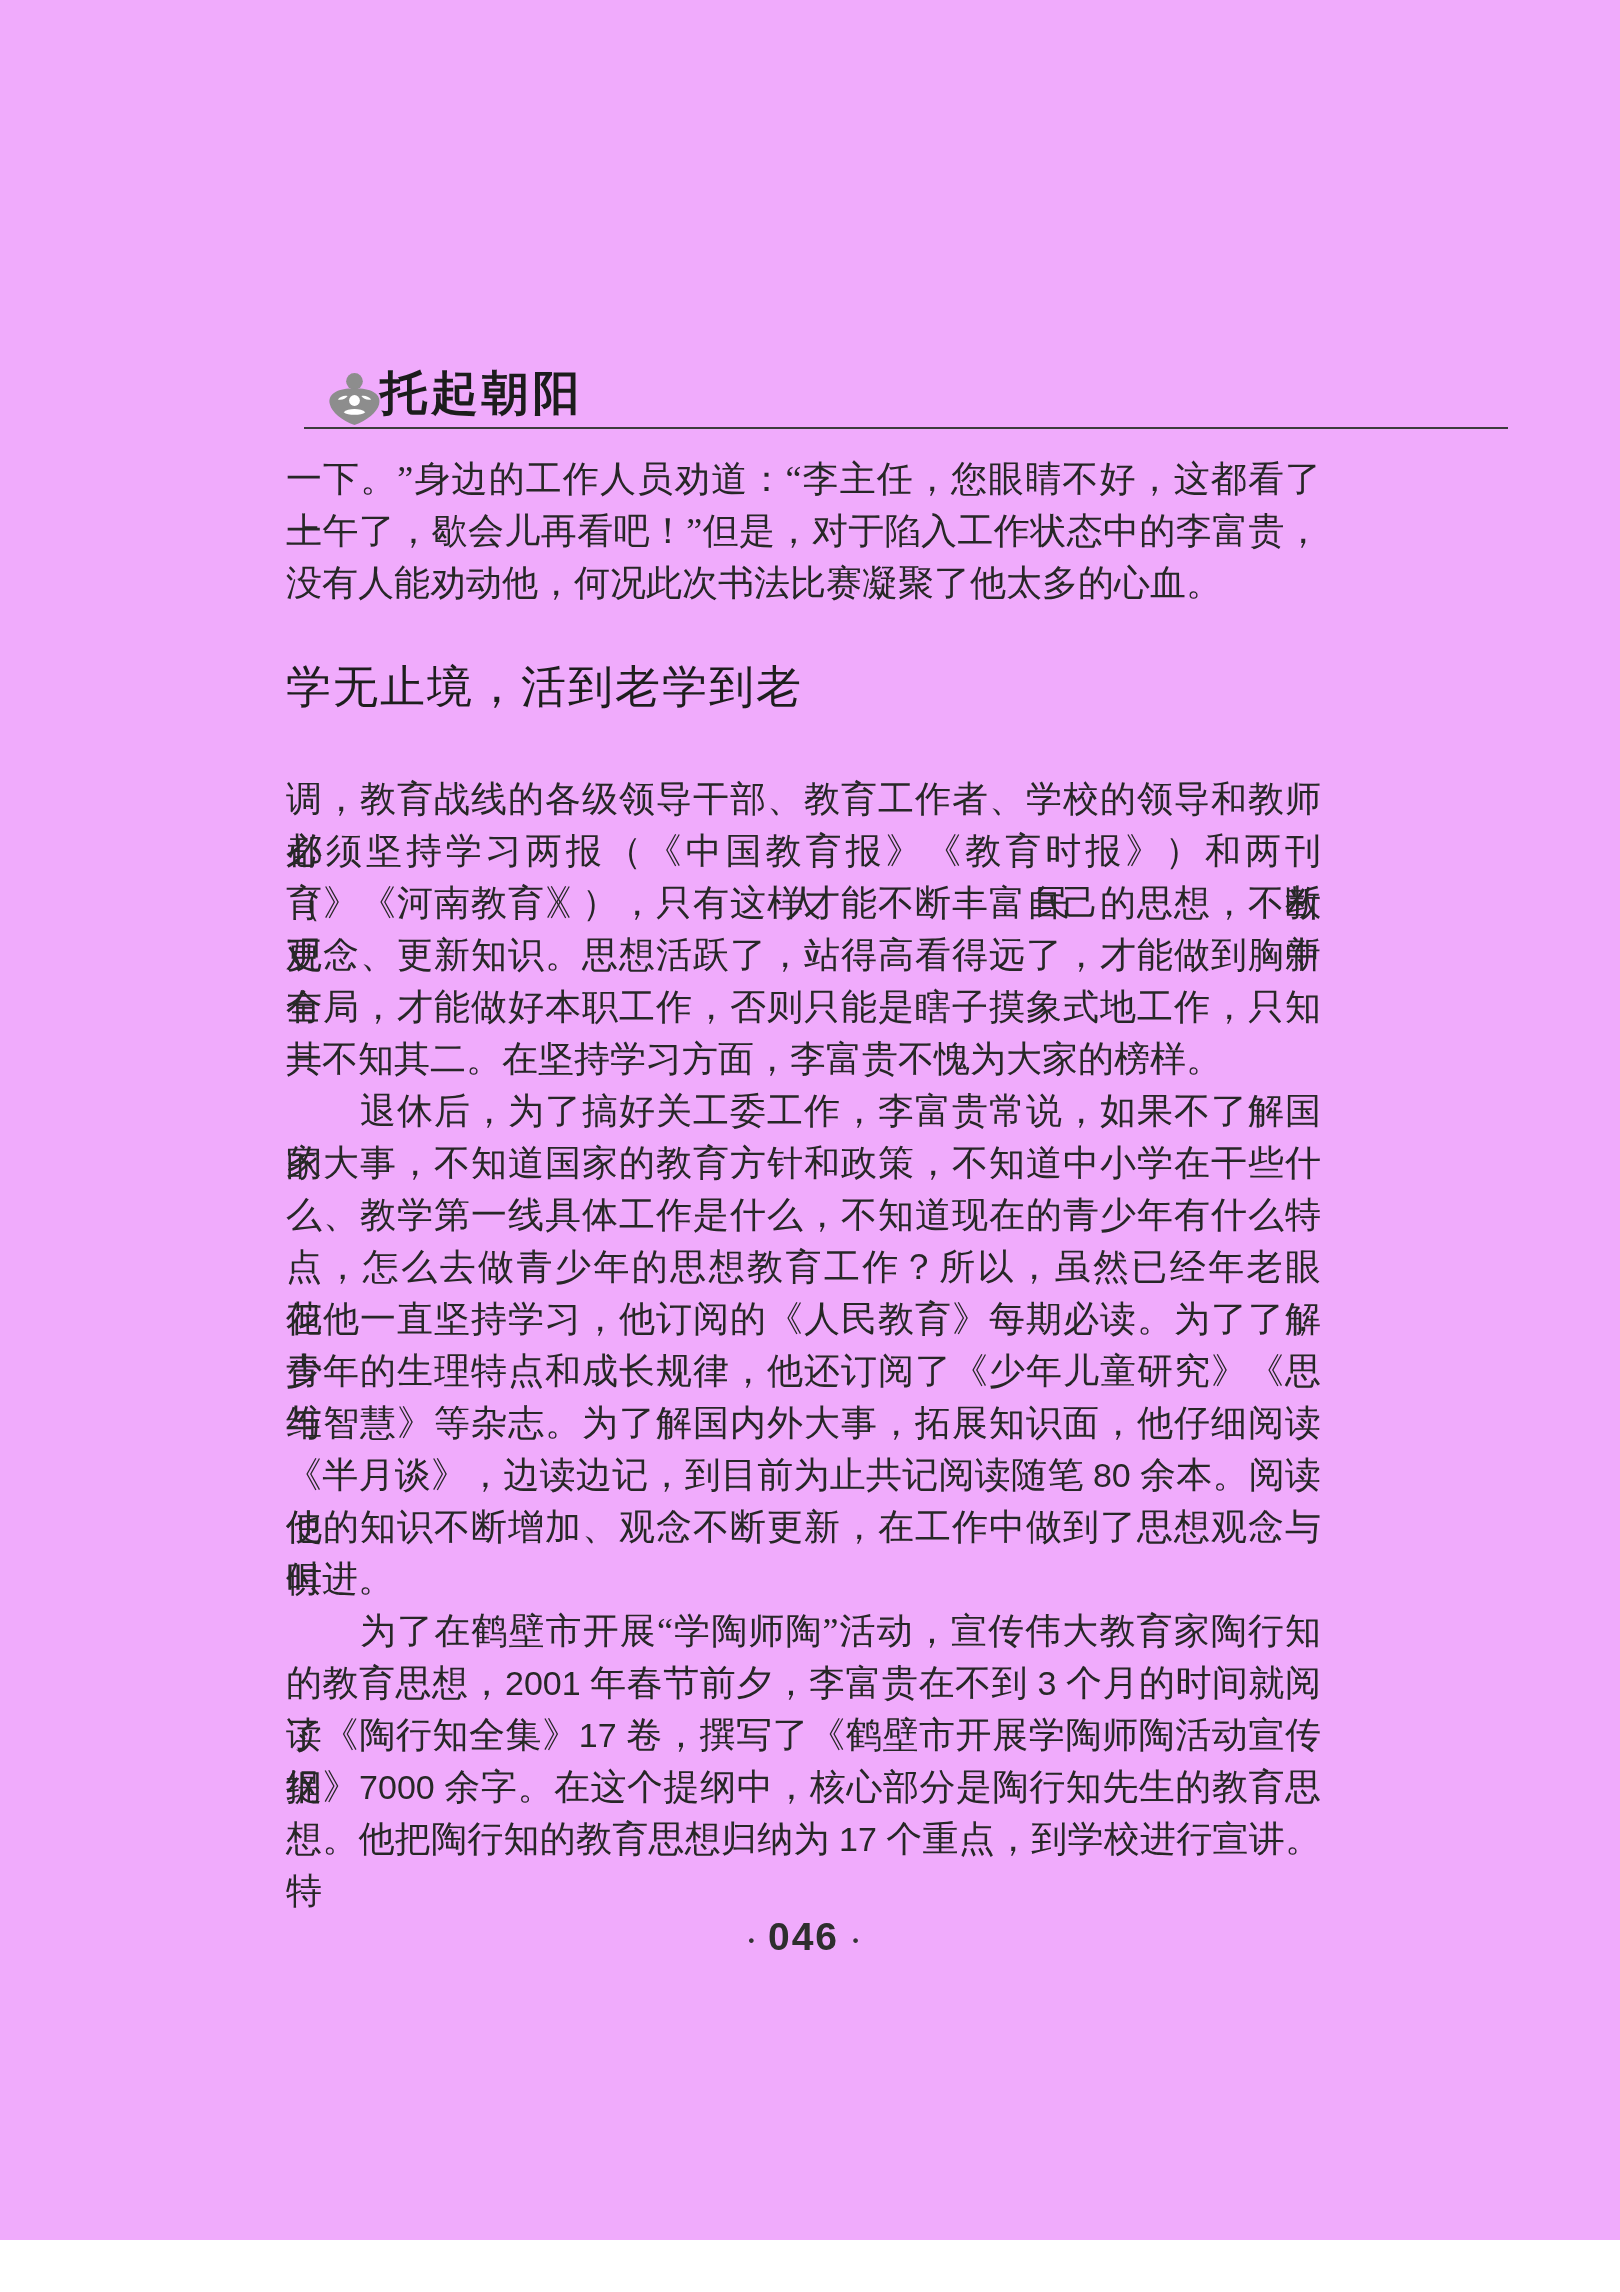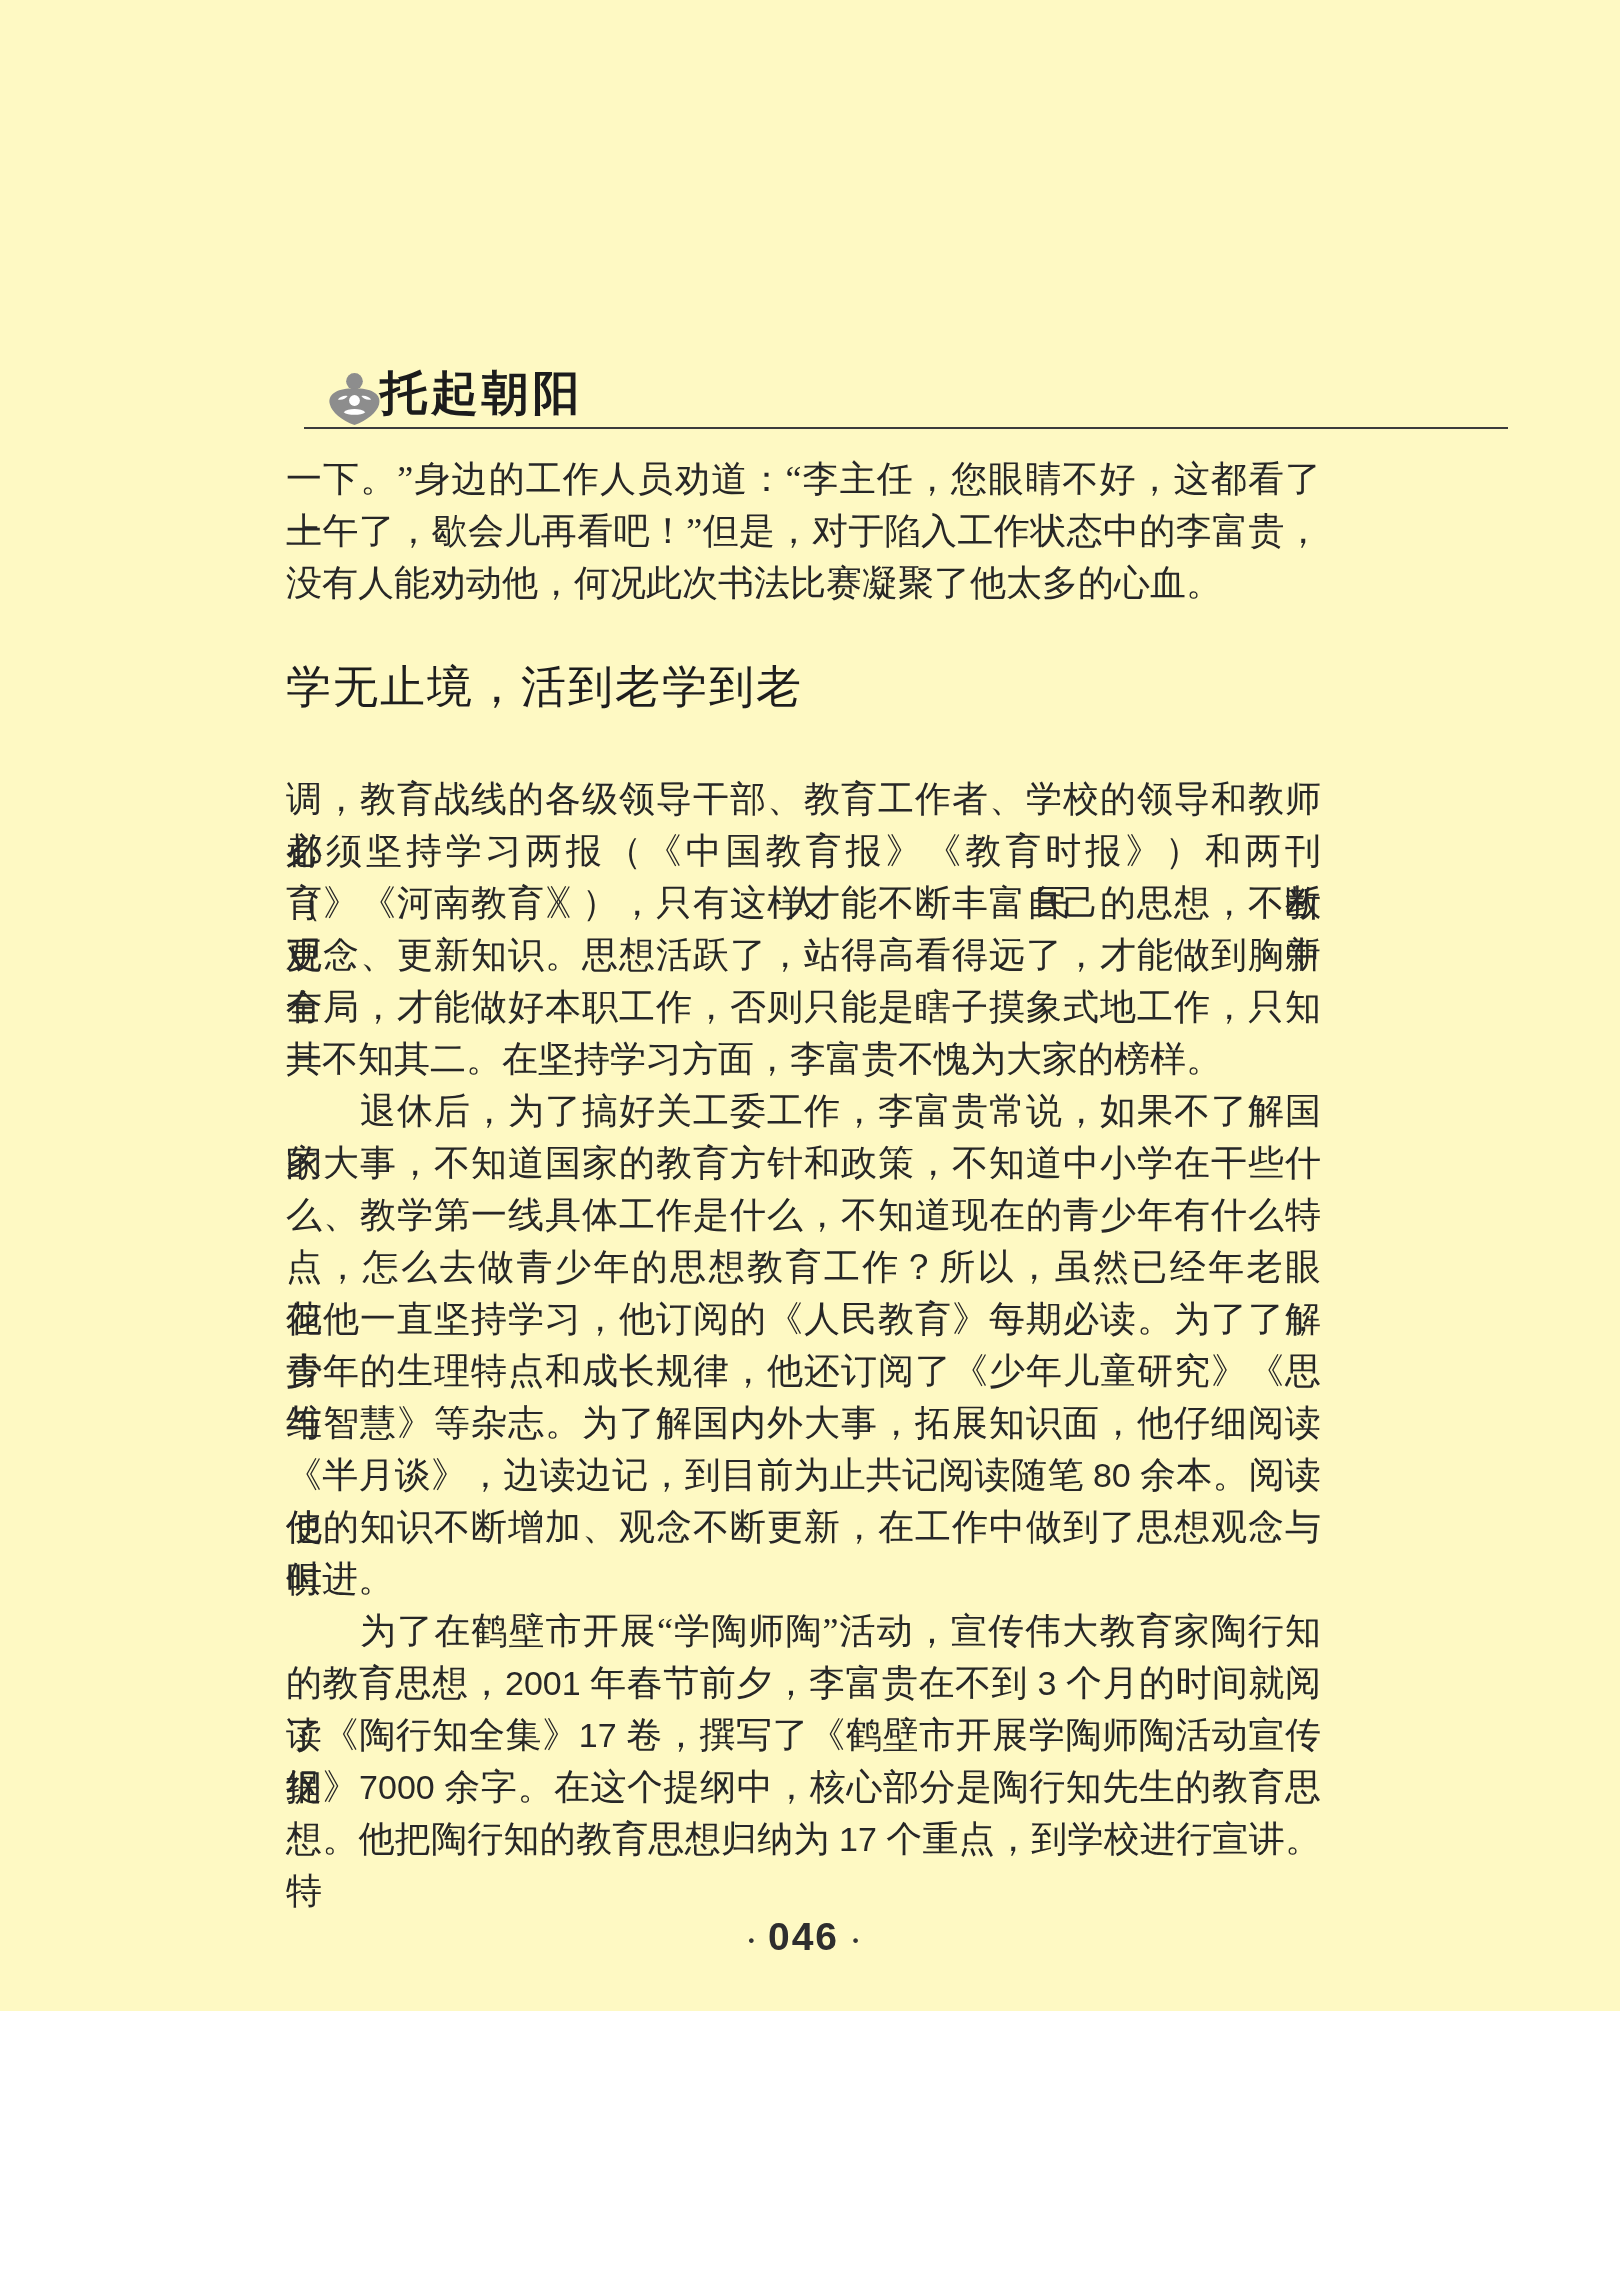--- a/index.html
+++ b/index.html
@@ -1,19 +1,19 @@
 <!DOCTYPE html>
 <html><head>
 <meta charset="utf-8">
 <style>
   html,body{margin:0;padding:0;background:#ffffff;}
   .page{
     position:relative;
-    width:1620px;height:2011px;
-    background:#fef9c3;
+    width:1620px;height:2240px;
+    background:#f0abfc;
     font-family:"Liberation Serif","DejaVu Serif",serif;
     color:#262626;
     overflow:hidden;
   }
   
   .hdr{position:absolute;left:0;top:0;width:100%;height:0;}
   .logo{position:absolute;left:324px;top:372px;width:59px;height:55px;display:block;}
   .htitle{
     position:absolute;left:380px;top:365px;margin:0;
     font-size:47px;font-weight:bold;letter-spacing:3.9px;

